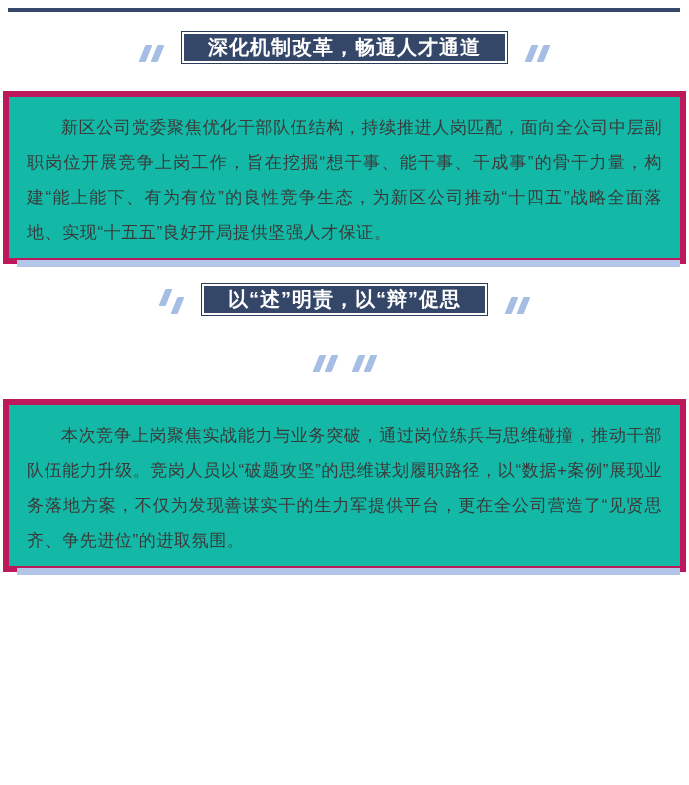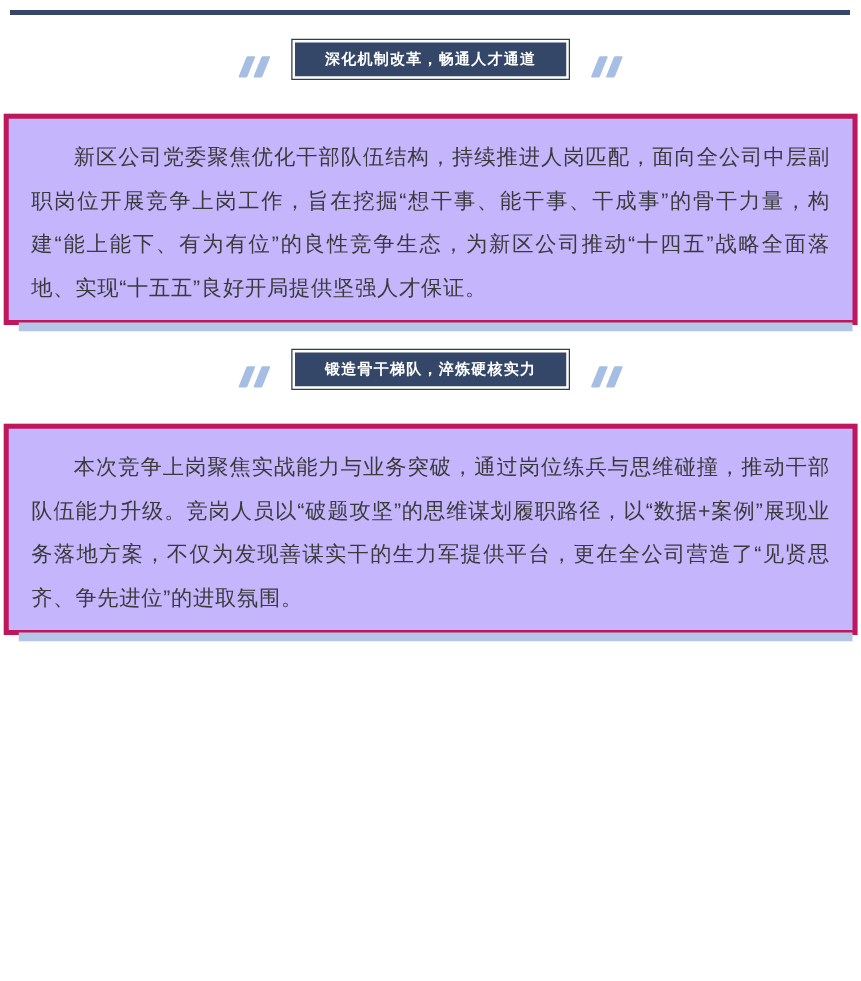--- a/index.html
+++ b/index.html
@@ -40,32 +40,32 @@
   }
   .qmark.stepped i:first-child { margin-top: -8px; }
   .banner-outer {
     border: 1px solid #2c3c59;
     padding: 2px;
     background: #ffffff;
   }
   .banner {
     background: #354768;
     color: #ffffff;
-    font-size: 12px;
+    font-size: 20px;
     line-height: 18px;
     font-weight: bold;
     letter-spacing: 1px;
     padding: 4px 24px 5px;
     white-space: nowrap;
   }
   .card {
     position: relative;
     margin: 0 3px;
-    border: 4px solid #be185d;
-    background: #c4b5fd;
+    border: 6px solid #be185d;
+    background: #14b8a6;
     padding: 13px 18px 8px;
   }
   .card::after {
     content: "";
     position: absolute;
     left: 8px;
     right: 0px;
     bottom: -9px;
     height: 7px;
     background: #b4c6e8;
@@ -97,31 +97,41 @@
         <i></i>
         <i></i>
       </span>
   </div>
   <div class="card">
     <p class="body-text">新区公司党委聚焦优化干部队伍结构，持续推进人岗匹配，面向全公司中层副职岗位开展竞争上岗工作，旨在挖掘“想干事、能干事、干成事”的骨干力量，构建“能上能下、有为有位”的良性竞争生态，为新区公司推动“十四五”战略全面落地、实现“十五五”良好开局提供坚强人才保证。</p>
   </div>
 </section>
 
 <section class="block">
+  <div class="head">
+    <span class="qmark stepped">
+        <i></i>
+        <i></i>
+      </span>
+    <div class="banner-outer">
+      <div class="banner">以“述”明责，以“辩”促思</div>
+    </div>
+    <span class="qmark">
+        <i></i>
+        <i></i>
+      </span>
+  </div>
 </section>
 
 <section class="block">
   <div class="head">
     <span class="qmark">
         <i></i>
         <i></i>
       </span>
-    <div class="banner-outer">
-      <div class="banner">锻造骨干梯队，淬炼硬核实力</div>
-    </div>
     <span class="qmark">
         <i></i>
         <i></i>
       </span>
   </div>
   <div class="card">
     <p class="body-text">本次竞争上岗聚焦实战能力与业务突破，通过岗位练兵与思维碰撞，推动干部队伍能力升级。竞岗人员以“破题攻坚”的思维谋划履职路径，以“数据+案例”展现业务落地方案，不仅为发现善谋实干的生力军提供平台，更在全公司营造了“见贤思齐、争先进位”的进取氛围。</p>
   </div>
 </section>
 

